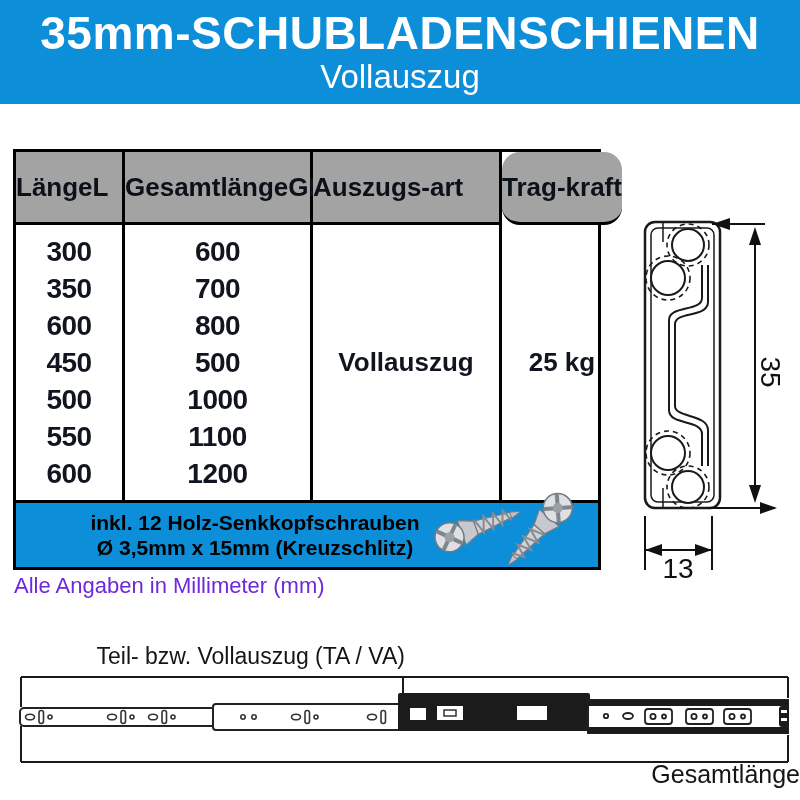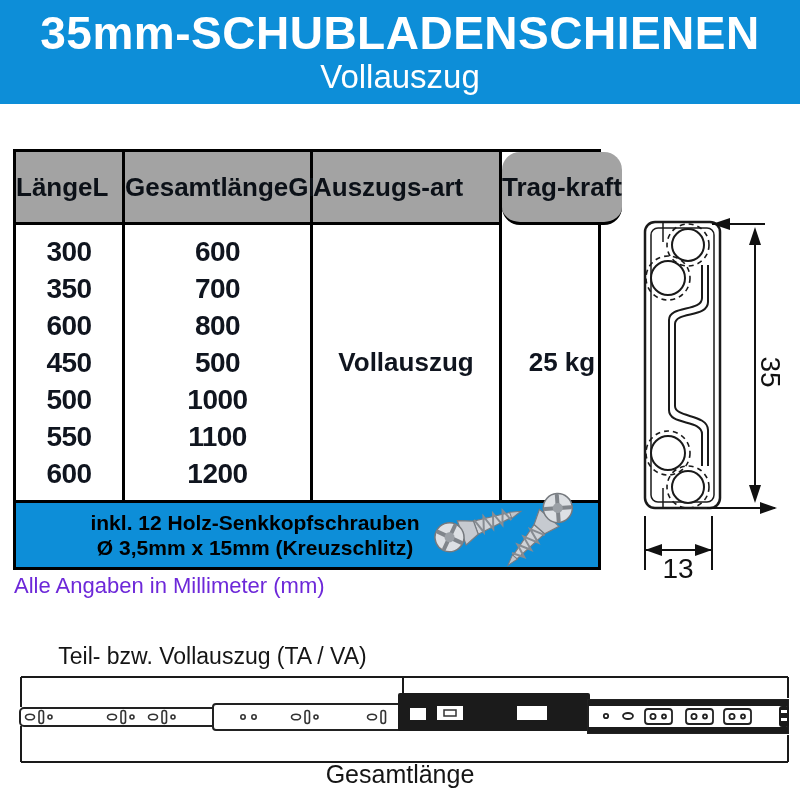--- a/index.html
+++ b/index.html
@@ -33,21 +33,21 @@
   .screws{position:absolute;left:405px;top:468px;width:210px;height:117px;z-index:5;}
   .note{position:absolute;left:14px;top:573px;font-size:22px;font-weight:400;color:#6d28d9;}
   
   .xsec{position:absolute;left:605px;top:190px;width:195px;height:400px;}
   .dim-label{position:absolute;display:flex;align-items:center;justify-content:center;
     font-size:28px;font-weight:500;color:#111;}
   .dim-35{left:748px;top:350px;width:44px;height:44px;transform:rotate(90deg);}
   .dim-13{left:658px;top:554px;width:40px;height:30px;}
   
   .rail-svg{position:absolute;left:0;top:630px;width:800px;height:170px;}
-  .rail-label{position:absolute;font-size:23px;font-weight:400;color:#151515;text-align:center;}
+  .rail-label{position:absolute;font-size:23px;font-weight:400;color:#151515;text-align:right;}
   .rail-label.left{left:20px;top:643px;width:385px;}
   .rail-label.right{left:425px;top:643px;width:370px;}
   .rail-label.bottom{left:0;top:760px;width:800px;font-size:25px;}
 </style>
 </head>
 <body>
 
 <div class="canvas">
 
   <div class="banner">

